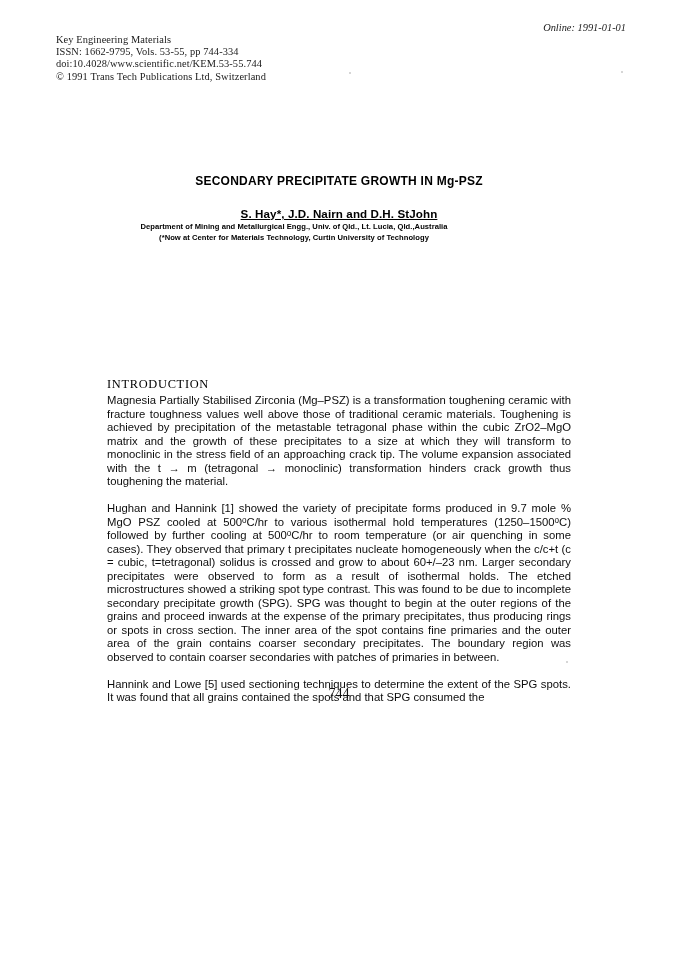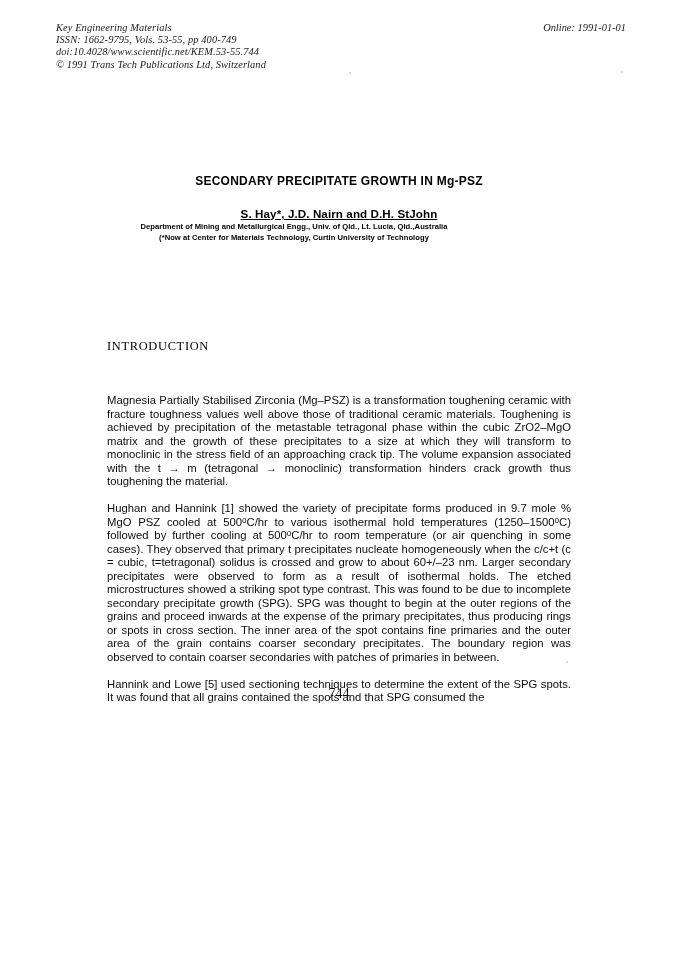--- a/index.html
+++ b/index.html
@@ -32,25 +32,25 @@
     top: 22px;
     width: 570px;
   }
   .pub-header-row {
     display: flex;
     justify-content: space-between;
     align-items: flex-start;
   }
   .pub-left {
     font-family: "Liberation Serif", serif;
-    font-style: italic;
     font-size: 10.4px;
     line-height: 12.2px;
     color: #1a1a1a;
     letter-spacing: 0.1px;
+    margin-top: 12px;
   }
   .pub-left div { white-space: nowrap; }
   .pub-right {
     font-family: "Liberation Serif", serif;
     font-style: italic;
     font-size: 10.4px;
     line-height: 12.2px;
     color: #1a1a1a;
     white-space: nowrap;
     padding-top: 0px;
@@ -96,21 +96,21 @@
     line-height: 10.6px;
     letter-spacing: 0.05px;
     color: #000;
   }
   .affiliation div { white-space: nowrap; }
 
   
   .section-heading {
     position: absolute;
     left: 107px;
-    top: 339px;
+    top: 377px;
     font-family: "Liberation Serif", serif;
     font-size: 12.4px;
     letter-spacing: 0.7px;
     color: #000;
   }
 
   
   .body-col {
     position: absolute;
     left: 107px;
@@ -158,21 +158,21 @@
 </style>
 </head>
 <body>
 
 <div class="page">
 
   <div class="pub-header">
     <div class="pub-header-row">
       <div class="pub-left">
         <div>Key Engineering Materials</div>
-        <div>ISSN: 1662-9795, Vols. 53-55, pp 400-749</div>
+        <div>ISSN: 1662-9795, Vols. 53-55, pp 744-334</div>
         <div>doi:10.4028/www.scientific.net/KEM.53-55.744</div>
         <div>© 1991 Trans Tech Publications Ltd, Switzerland</div>
       </div>
       <div class="pub-right">Online: 1991-01-01</div>
     </div>
   </div>
 
   <div class="speck" style="left:349px; top:72px;"></div>
   <div class="speck" style="left:621px; top:71px;"></div>
   <div class="speck" style="left:566px; top:661px;"></div>

